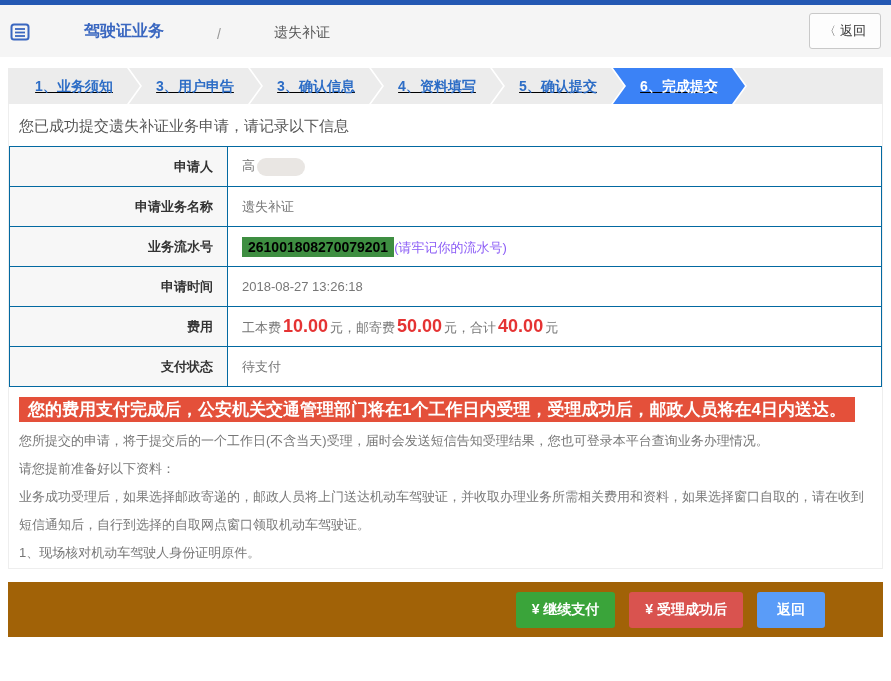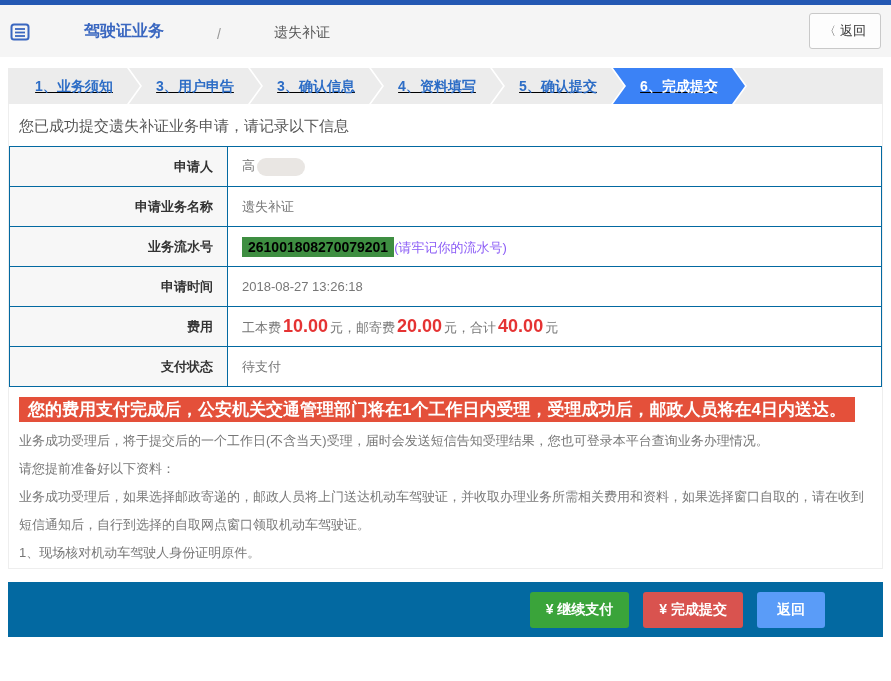--- a/index.html
+++ b/index.html
@@ -38,21 +38,21 @@
   .fee-num { color:#e53333; font-weight:bold; font-size:18px; margin:0 2px; }
 
   .banner-wrap { padding:10px 10px 0; }
   .warn-banner { display:inline-block; background:#e4503a; color:#fff; font-weight:bold; font-size:17px; padding:5px 9px; line-height:15px; }
 
   .paras { padding:5px 10px 0; color:#777; font-size:13px; line-height:28px; }
   .paras p { margin:0; }
   .progress-note { margin-top:22px; }
   .progress-link { color:#3f51a5; }
 
-  .footer { margin:13px 8px 0; height:55px; background:#0369a1; display:flex; align-items:center; justify-content:flex-end; gap:14px; padding-right:58px; }
+  .footer { margin:13px 8px 0; height:55px; background:#a16207; display:flex; align-items:center; justify-content:flex-end; gap:14px; padding-right:58px; }
   .btn { border:none; border-radius:3px; color:#fff; font-size:14px; font-weight:bold; padding:9px 16px; cursor:pointer; font-family:"Liberation Sans", sans-serif; }
   .btn-green { background:#3aa43a; }
   .btn-red { background:#d9534f; }
   .btn-blue { background:#5a9cf8; padding:9px 20px; }
 </style>
 </head>
 <body>
 
 <div class="top-accent"></div>
 
@@ -107,39 +107,39 @@
         <span class="serial-badge">261001808270079201</span><span class="serial-note">(请牢记你的流水号)</span>
       </td>
     </tr>
     <tr>
       <td class="lbl">申请时间</td>
       <td class="val">2018-08-27 13:26:18</td>
     </tr>
     <tr>
       <td class="lbl">费用</td>
       <td class="val">
-        <span>工本费</span><span class="fee-num">10.00</span><span>元</span><span>，</span><span>邮寄费</span><span class="fee-num">20.00</span><span>元</span><span>，</span><span>合计</span><span class="fee-num">40.00</span><span>元</span>
+        <span>工本费</span><span class="fee-num">10.00</span><span>元</span><span>，</span><span>邮寄费</span><span class="fee-num">50.00</span><span>元</span><span>，</span><span>合计</span><span class="fee-num">40.00</span><span>元</span>
       </td>
     </tr>
     <tr>
       <td class="lbl">支付状态</td>
       <td class="val">待支付</td>
     </tr>
   </tbody>
     </table>
 
   <div class="banner-wrap">
     <span class="warn-banner">您的费用支付完成后，公安机关交通管理部门将在1个工作日内受理，受理成功后，邮政人员将在4日内送达。</span>
   </div>
 
   <div class="paras">
-    <p>业务成功受理后，将于提交后的一个工作日(不含当天)受理，届时会发送短信告知受理结果，您也可登录本平台查询业务办理情况。</p>
+    <p>您所提交的申请，将于提交后的一个工作日(不含当天)受理，届时会发送短信告知受理结果，您也可登录本平台查询业务办理情况。</p>
     <p>请您提前准备好以下资料：</p>
     <p>业务成功受理后，如果选择邮政寄递的，邮政人员将上门送达机动车驾驶证，并收取办理业务所需相关费用和资料，如果选择窗口自取的，请在收到短信通知后，自行到选择的自取网点窗口领取机动车驾驶证。</p>
     <p>1、现场核对机动车驾驶人身份证明原件。</p>
   </div>
 </div>
 
 <div class="footer">
   <button class="btn btn-green">¥ 继续支付</button>
-  <button class="btn btn-red">¥ 完成提交</button>
+  <button class="btn btn-red">¥ 受理成功后</button>
   <button class="btn btn-blue">返回</button>
 </div>
 
 </body></html>

